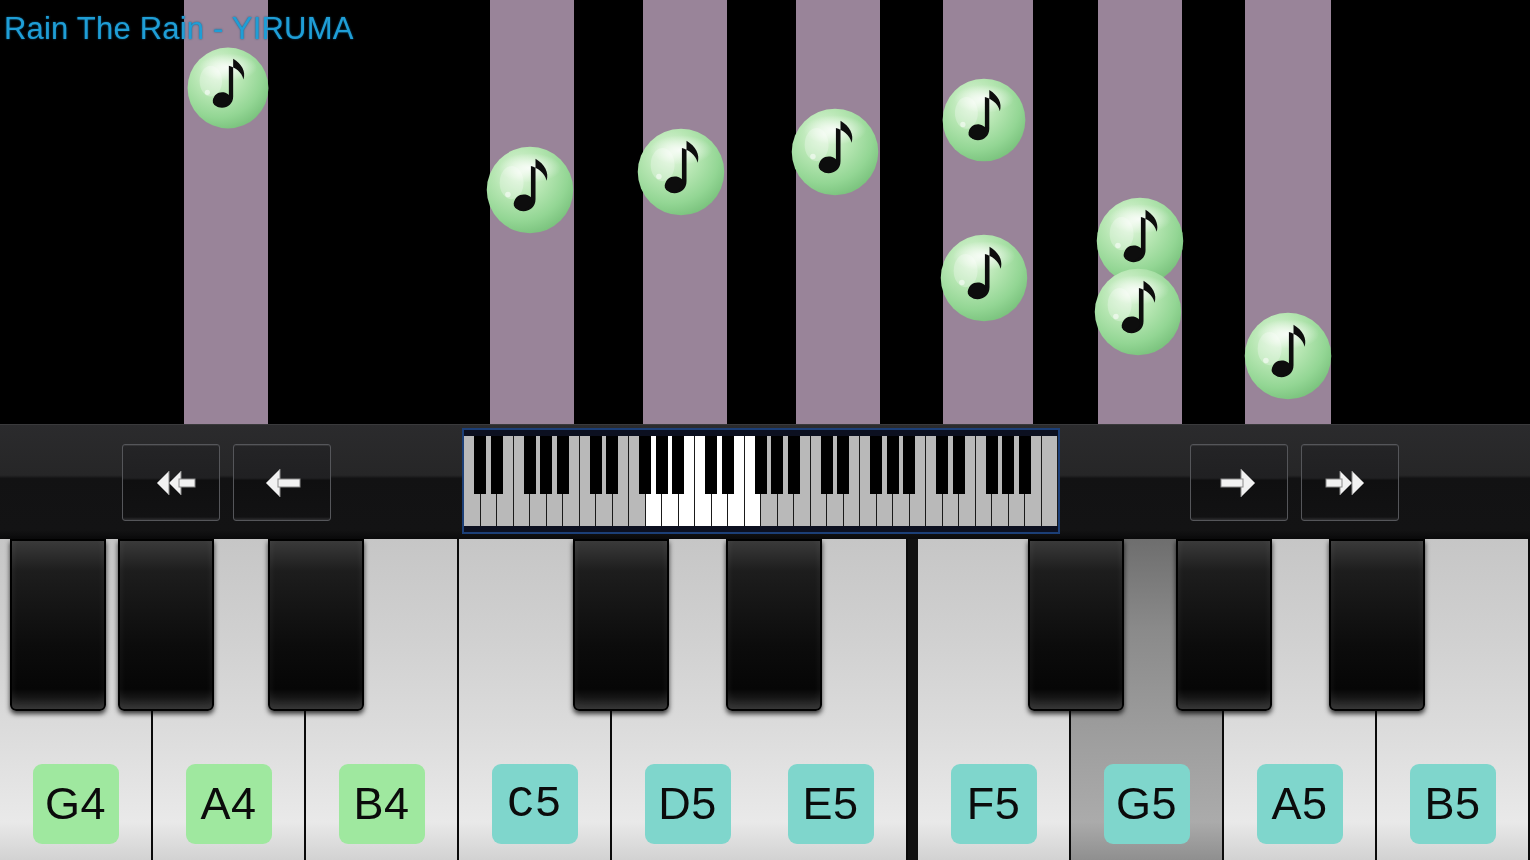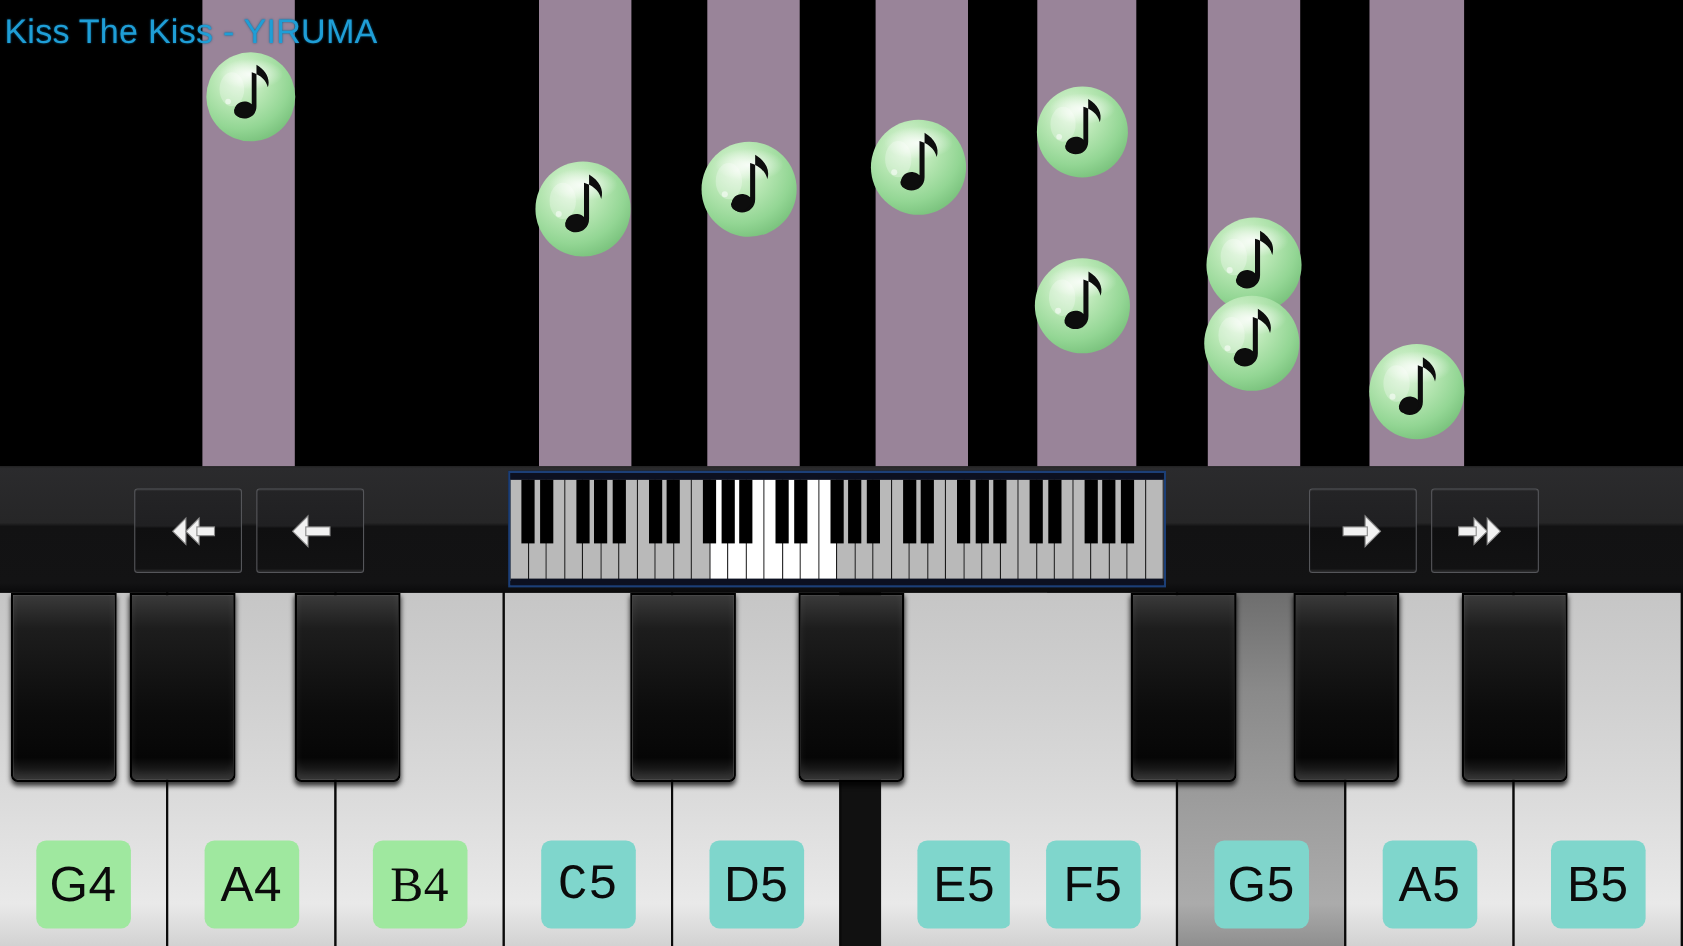--- a/index.html
+++ b/index.html
@@ -287,21 +287,21 @@
 </defs>
 <circle cx="50" cy="50" r="47" fill="url(#bg8)"></circle>
 <ellipse cx="50" cy="26" rx="34" ry="16" fill="url(#gl8)"></ellipse>
 <ellipse cx="30" cy="42" rx="13" ry="18" fill="#ffffff" opacity=".28"></ellipse>
 <circle cx="26" cy="55" r="3" fill="#ffffff" opacity=".55"></circle>
 <path d="M56 16 L56 60 C56 68 50 73 43 73 C37 73 33 69 33 64 C33 58 39 54 45 55 C48 55.5 50 57 51 58 L51 24 C58 26 66 31 68 40 C71 31 66 22 56 16 Z" fill="#0d0d0d"></path>
 <ellipse cx="42" cy="64" rx="10" ry="7.5" transform="rotate(-18 42 64)" fill="#0d0d0d"></ellipse>
 </svg>
         </div>
       </div>
-    <div id="song-title">Kiss The Kiss - YIRUMA</div>
+    <div id="song-title">Rain The Rain - YIRUMA</div>
   </div>
 
   <div id="control-bar"></div>
 
   <div class="ctl-btn" id="btn-rewind">
     <span>
       <svg viewBox="0 0 56 40">
           <g fill="#f2f2f2" stroke="#8a8a8a" stroke-width="1">
         <path d="M26 8 L26 32 L14 20 Z"></path>
         <path d="M38 8 L38 32 L26 20 Z"></path>
@@ -414,30 +414,30 @@
   </div>
 
   <div id="keyboard">
     <div id="white-host">
         <div class="wkey" style="left: 0px; width: 153px;">
           <div class="label" style="background: rgb(159, 232, 159);">G4</div>
         </div>
         <div class="wkey" style="left: 153px; width: 153px;">
           <div class="label" style="background: rgb(159, 232, 159);">A4</div>
         </div>
-        <div class="wkey" style="left: 306px; width: 153px; font-family: Liberation Serif, serif;">
+        <div class="wkey" style="left: 306px; width: 153px;">
           <div class="label" style="background: rgb(159, 232, 159);">B4</div>
         </div>
         <div class="wkey" style="left: 459px; width: 153px; font-family: Liberation Mono, monospace;">
           <div class="label" style="background: rgb(127, 214, 204);">C5</div>
         </div>
         <div class="wkey" style="left: 612px; width: 153px;">
           <div class="label" style="background: rgb(127, 214, 204);">D5</div>
         </div>
-        <div class="wkey" style="left: 801px; width: 153px;">
+        <div class="wkey" style="left: 755px; width: 153px;">
           <div class="label" style="background: rgb(127, 214, 204);">E5</div>
         </div>
         <div class="wkey" style="left: 918px; width: 153px;">
           <div class="label" style="background: rgb(127, 214, 204);">F5</div>
         </div>
         <div class="wkey pressed" style="left: 1071px; width: 153px;">
           <div class="label" style="background: rgb(127, 214, 204);">G5</div>
         </div>
         <div class="wkey" style="left: 1224px; width: 153px;">
           <div class="label" style="background: rgb(127, 214, 204);">A5</div>

